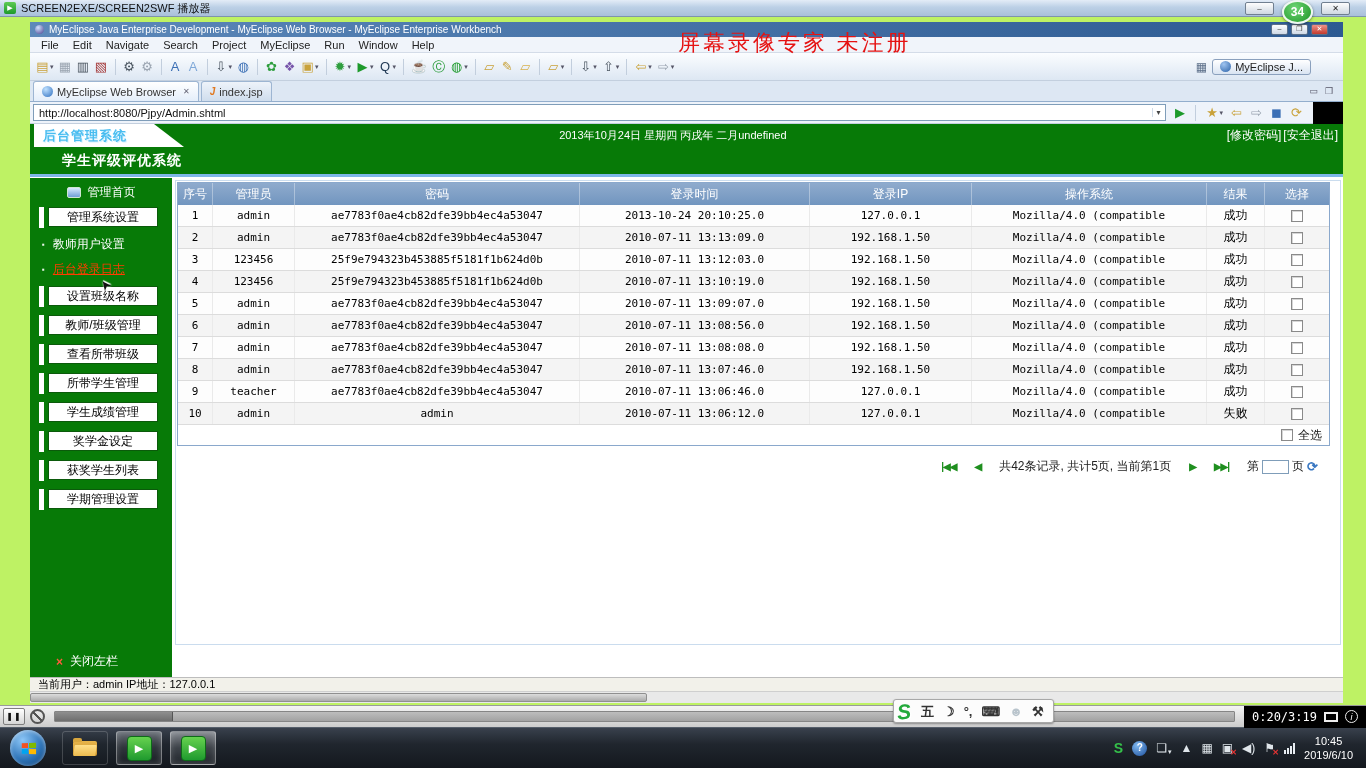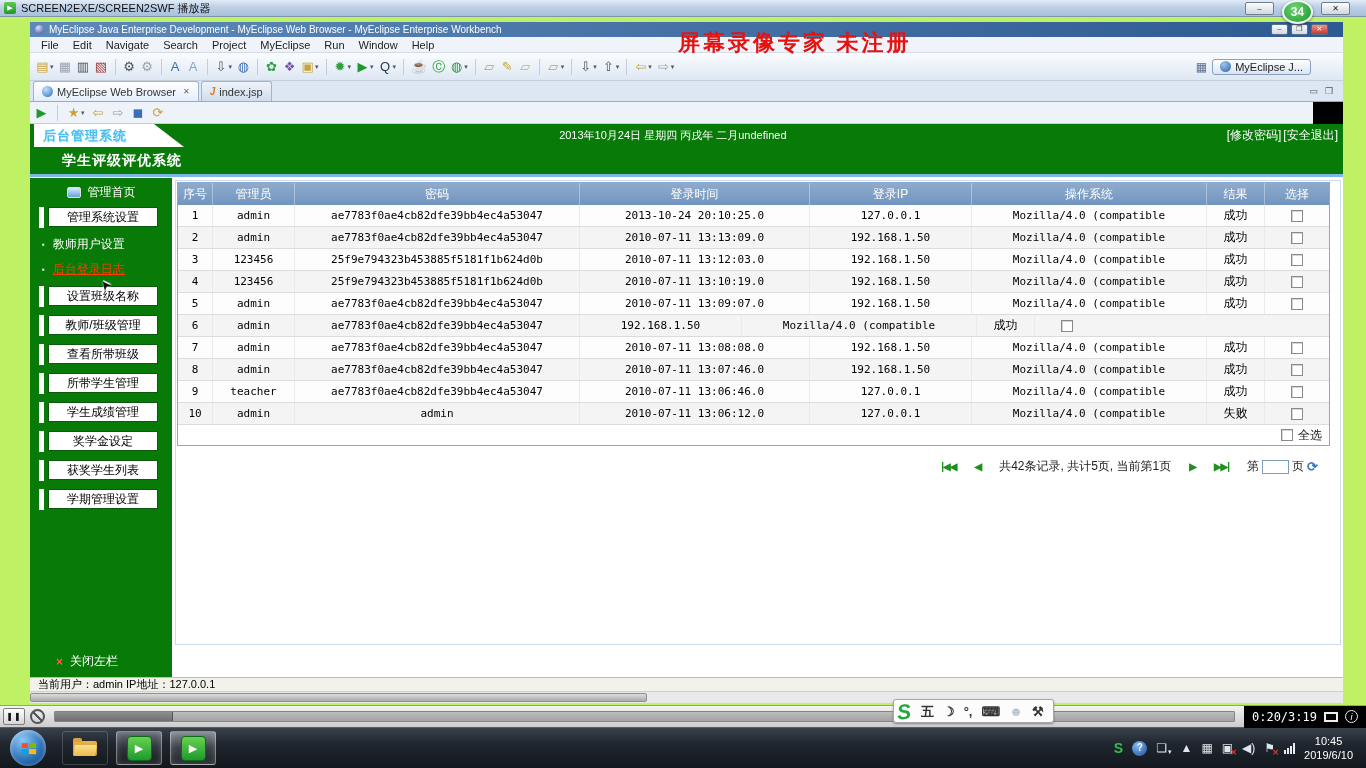--- a/index.html
+++ b/index.html
@@ -26,21 +26,21 @@
     color:#fff;font-size:10px;padding:0 5px;gap:5px;flex:0 0 auto}
   .mle-icon{width:9px;height:9px;border-radius:50%;background:radial-gradient(circle at 35% 30%,#cfe2ff,#4a3f8f)}
   .mle-controls{margin-left:auto;display:flex;gap:3px;margin-right:10px}
   .mle-btn{width:17px;height:11px;background:linear-gradient(#fbfcfe,#cfd9e6);border:1px solid #5a6e88;
     border-radius:2px;font-size:7px;line-height:8px;text-align:center;color:#333}
   .mle-btn.close{background:linear-gradient(#ef9088,#c23a2e);color:#fff}
 
   .menubar{height:16px;background:#f0f4fa;border-bottom:1px solid #d4dce8;display:flex;align-items:center;
     padding-left:4px;font-size:11px;color:#222;flex:0 0 auto}
   .menu-item{padding:0 7px}
-  .watermark{position:absolute;left:648px;top:6px;font-family:"Liberation Serif",serif;font-weight:bold;
+  .watermark{position:absolute;left:648px;top:6px;font-family:"Liberation Serif",serif;font-weight:normal;
     font-size:22px;color:#e51212;letter-spacing:3px;z-index:9;white-space:nowrap}
 
   .toolbar{height:28px;background:linear-gradient(#fbfdff,#dde7f3);border-bottom:1px solid #c3cfde;
     display:flex;align-items:center;padding:0 4px;flex:0 0 auto}
   .tools{display:flex;align-items:center;gap:1px}
   .tool{display:inline-flex;align-items:center;height:22px;padding:0 2px;font-size:13px;line-height:1}
   .tool .g{min-width:13px;text-align:center}
   .dd-caret{display:none;font-size:7px;color:#556;margin-left:1px}
   .tool.hasdd .dd-caret{display:inline}
   .tool.sep{width:1px;height:16px;background:#c2cedd;padding:0;margin:0 4px}
@@ -394,20 +394,24 @@
         <span class="tab-ic jsp">J</span>
         <span>index.jsp</span>
       </div>
       <div class="tab-right">
         <span>▭</span>
         <span>❒</span>
       </div>
     </div>
 
     <div class="urlbar">
+      <div class="url-input-wrap">
+        <span class="url-text">http://localhost:8080/Pjpy/Admin.shtml</span>
+        <span class="url-dd">▾</span>
+      </div>
       <div class="url-controls">
 
           <span class="tool ic g-green2">
             <span class="g">▶</span>
           </span>
 
           <span class="tool sep"></span>
 
           <span class="tool ic g-gold hasdd">
             <span class="g">★</span>
@@ -595,20 +599,21 @@
                     <span class="c c6">成功</span>
                     <span class="c c7">
                       <span class="cb"></span>
                     </span>
                   </div>
 
                   <div class="trow">
                     <span class="c c0 mono">6</span>
                     <span class="c c1 mono">admin</span>
                     <span class="c c2 mono">ae7783f0ae4cb82dfe39bb4ec4a53047</span>
+                    <span class="c c3 mono">2010-07-11 13:08:56.0</span>
                     <span class="c c4 mono">192.168.1.50</span>
                     <span class="c c5 mono">Mozilla/4.0 (compatible</span>
                     <span class="c c6">成功</span>
                     <span class="c c7">
                       <span class="cb"></span>
                     </span>
                   </div>
 
                   <div class="trow">
                     <span class="c c0 mono">7</span>

